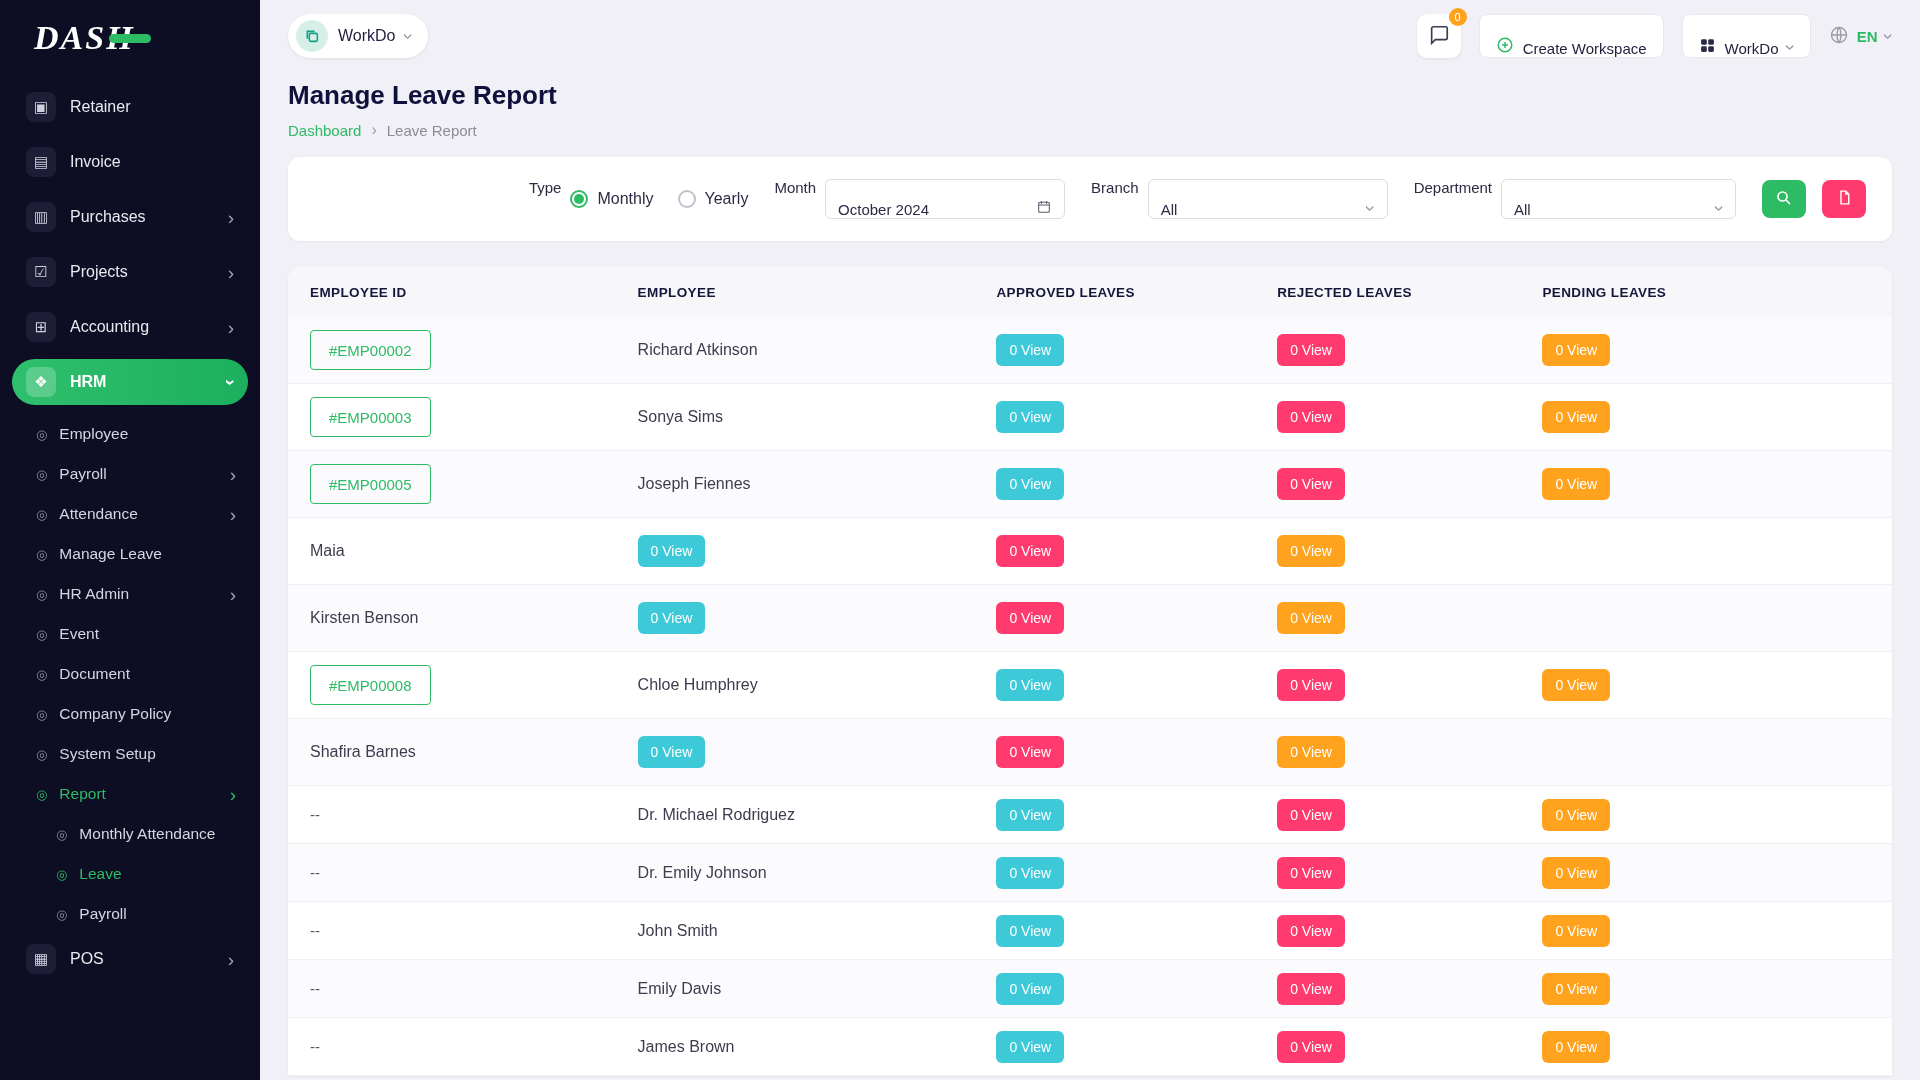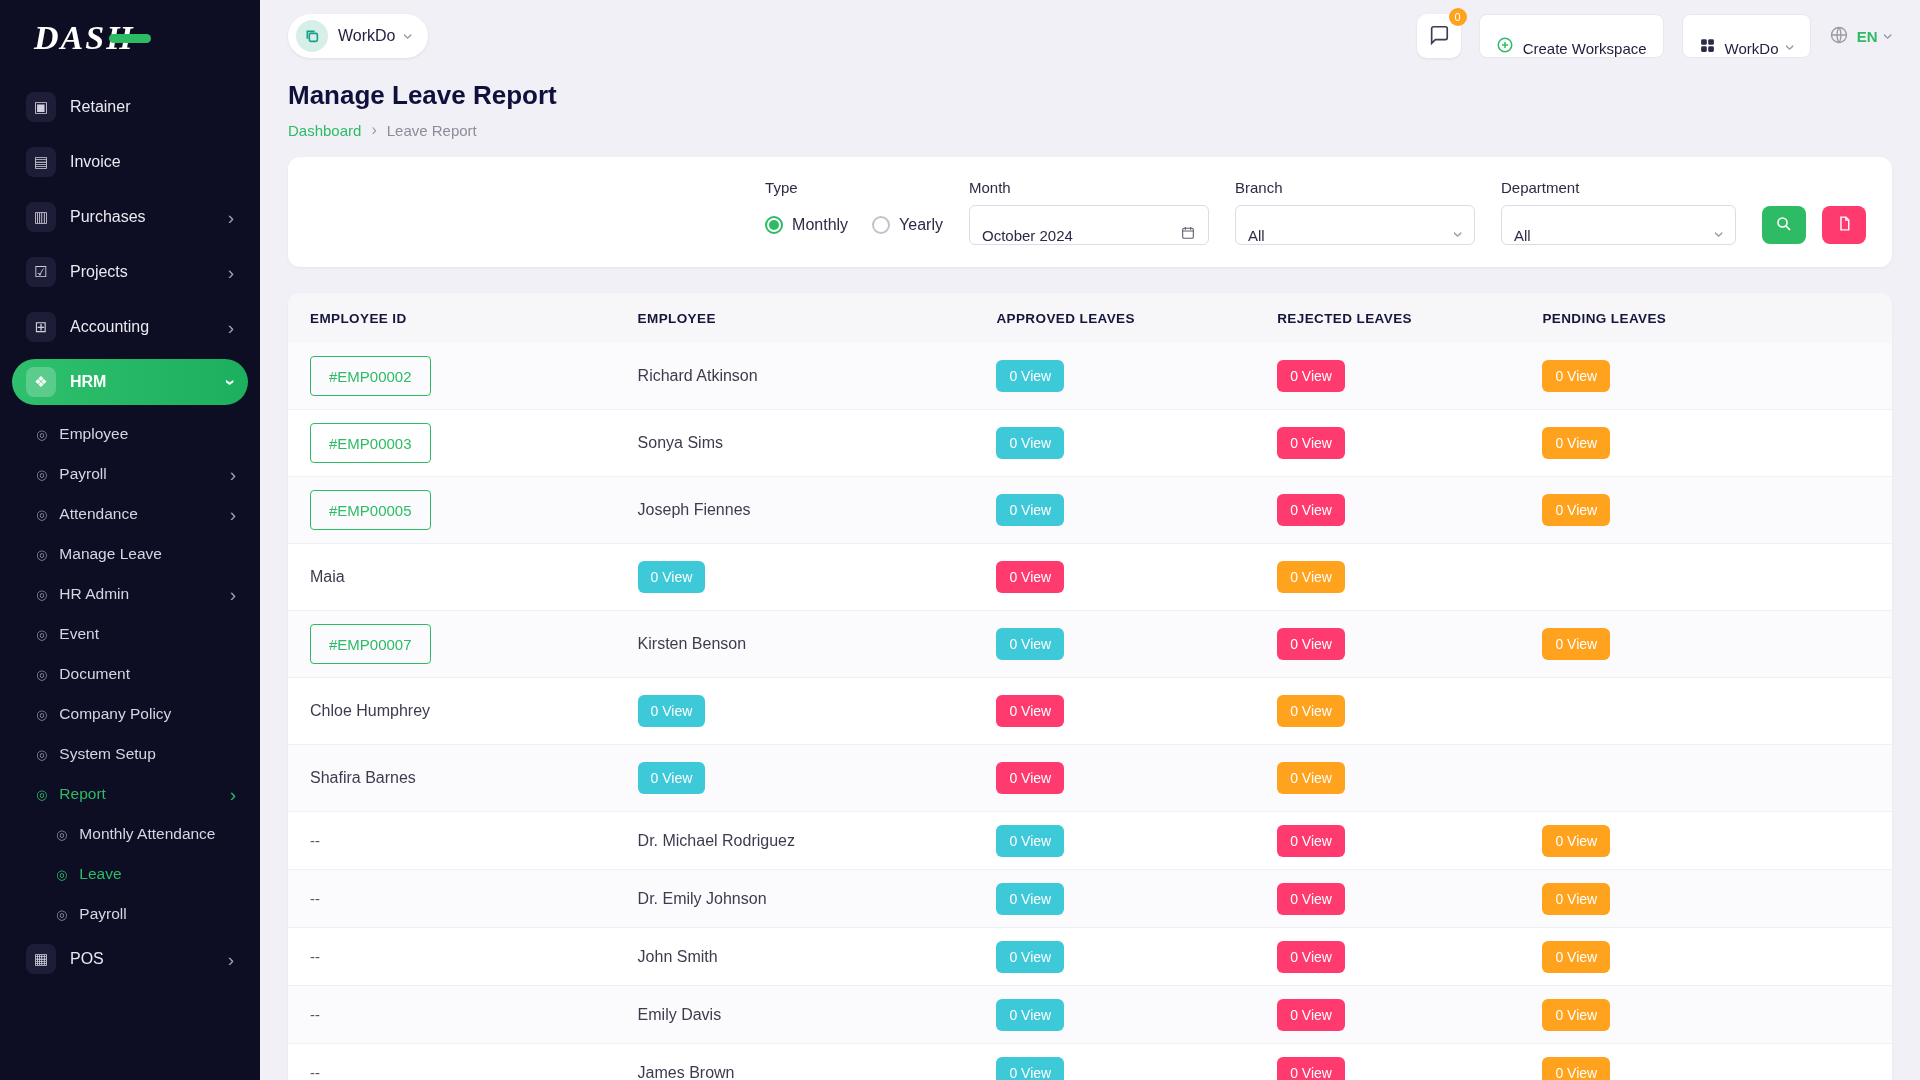--- a/index.html
+++ b/index.html
@@ -65,21 +65,21 @@
   .page-head{margin:4px 0 18px;}
   .page-title{font-size:26px;margin:0 0 10px;color:#10103c;font-weight:bold;}
   .breadcrumb{display:flex;align-items:center;gap:10px;font-size:15px;}
   .breadcrumb a{color:var(--accent-green);text-decoration:none;cursor:pointer;}
   .breadcrumb .sep{color:#9a9aa8;font-size:16px;}
   .breadcrumb .current{color:#8c8c9a;}
 
   
   .filter-card{background:#fff;border-radius:12px;padding:22px 26px;box-shadow:0 1px 3px rgba(20,20,50,.05);}
   .filter-row{display:flex;align-items:flex-end;gap:26px;}
-  .fgroup{display:flex;flex-direction:column;gap:9px;}
+  .fgroup{display:flex;flex-direction:row;gap:9px;}
   .type-group{margin-left:auto;}
   .flabel{font-size:15px;color:#2b2b45;}
   .radios{display:flex;align-items:center;gap:24px;height:40px;}
   .radio{display:flex;align-items:flex-end;gap:9px;font-size:16px;color:#2b2b45;cursor:pointer;}
   .rdot{width:18px;height:18px;border:2px solid #c2c2cf;border-radius:50%;position:relative;}
   .radio.checked .rdot{border-color:var(--accent-green);}
   .radio.checked .rdot::after{content:"";position:absolute;inset:2px;background:var(--accent-green);border-radius:50%;}
   .finput{width:240px;height:40px;border:1px solid #dcdce6;border-radius:6px;background:#fff;
     display:flex;align-items:flex-end;justify-content:space-between;padding:0 12px;font-size:15px;
     color:#2b2b45;cursor:pointer;}
@@ -378,27 +378,27 @@
               <div class="td"><span class="badge badge-rejected">0 View</span></div>
               <div class="td"><span class="badge badge-pending">0 View</span></div>
             </div>
             <div class="trow has-btn">
               <div class="td name">Maia</div>
               <div class="td"><span class="badge badge-approved">0 View</span></div>
               <div class="td"><span class="badge badge-rejected">0 View</span></div>
               <div class="td"><span class="badge badge-pending">0 View</span></div>
             </div>
             <div class="trow has-btn">
-              <div class="td"><button class="emp-btn">#EMP00007</button></div>
               <div class="td name">Kirsten Benson</div>
               <div class="td"><span class="badge badge-approved">0 View</span></div>
               <div class="td"><span class="badge badge-rejected">0 View</span></div>
               <div class="td"><span class="badge badge-pending">0 View</span></div>
             </div>
             <div class="trow has-btn">
+              <div class="td"><button class="emp-btn">#EMP00008</button></div>
               <div class="td name">Chloe Humphrey</div>
               <div class="td"><span class="badge badge-approved">0 View</span></div>
               <div class="td"><span class="badge badge-rejected">0 View</span></div>
               <div class="td"><span class="badge badge-pending">0 View</span></div>
             </div>
             <div class="trow has-btn">
               <div class="td name">Shafira Barnes</div>
               <div class="td"><span class="badge badge-approved">0 View</span></div>
               <div class="td"><span class="badge badge-rejected">0 View</span></div>
               <div class="td"><span class="badge badge-pending">0 View</span></div>

